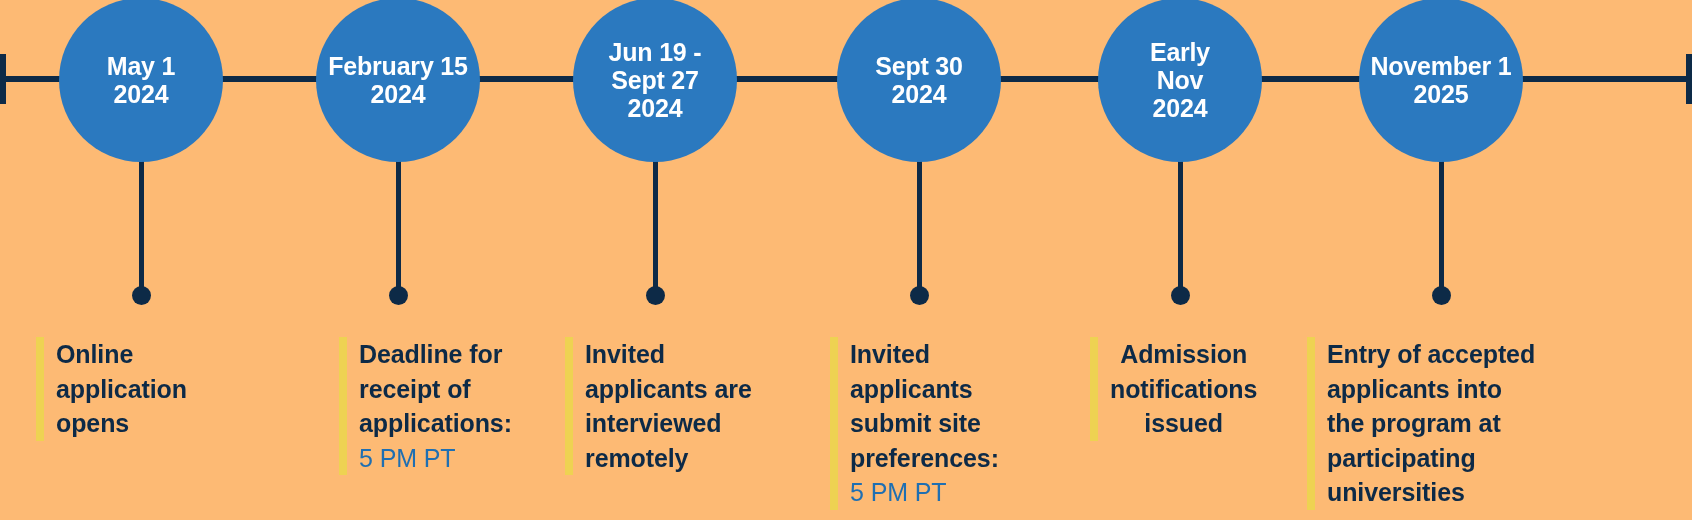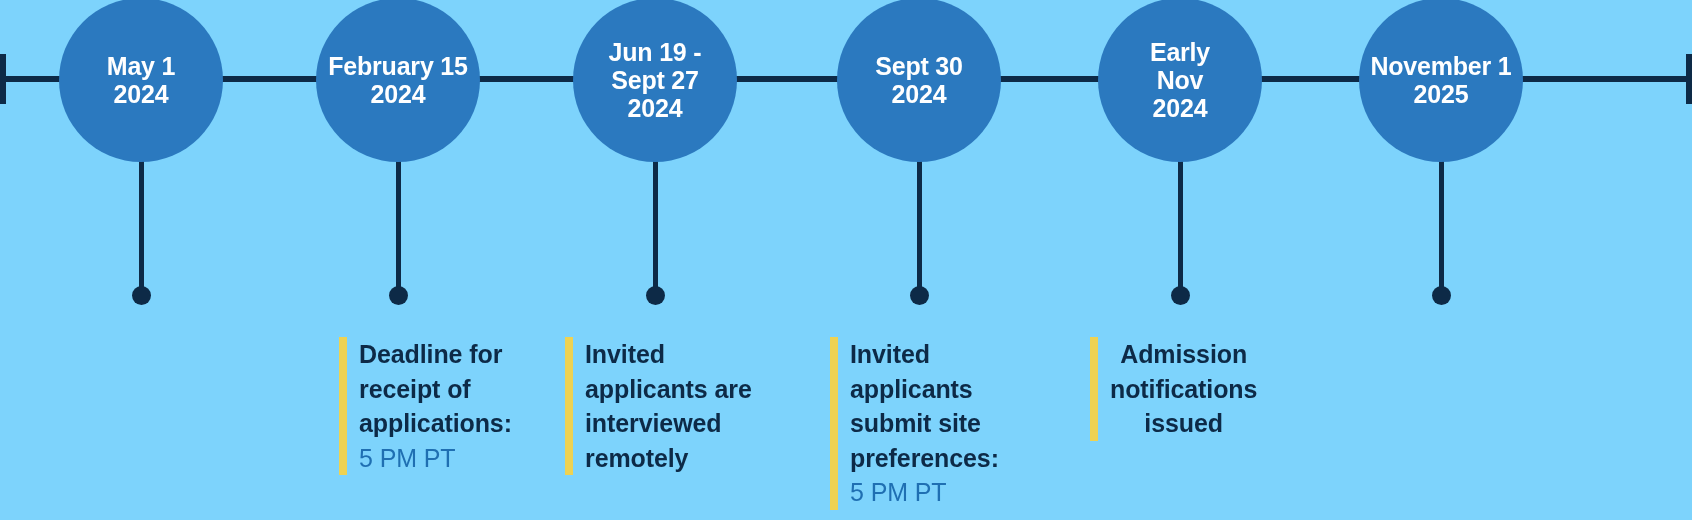--- a/index.html
+++ b/index.html
@@ -9,21 +9,21 @@
     background: #ffffff;
   }
   body {
     font-family: "Liberation Sans", sans-serif;
   }
 
   #stage {
     position: relative;
     width: 1692px;
     height: 520px;
-    background: #7dd3fc;
+    background: #fdba74;
     overflow: hidden;
   }
 
   
   .axis-line {
     position: absolute;
     left: 0;
     top: 76px;
     width: 1692px;
     height: 6px;
@@ -162,20 +162,25 @@
       <div class="stem" style="left: 919px;"></div>
       <div class="dot" style="left: 919px;"></div>
       <div class="stem" style="left: 1180px;"></div>
       <div class="dot" style="left: 1180px;"></div>
       <div class="stem" style="left: 1441px;"></div>
       <div class="dot" style="left: 1441px;"></div>
     </div>
   <div id="captions">
       <div class="caption" style="left: 36px; width: 230px;">
         <div class="caption-bar"></div>
+        <div>
+          <div class="caption-text">Online
+application
+opens</div>
+        </div>
       </div>
       <div class="caption" style="left: 295px; width: 240px; margin-left: 44px;">
         <div class="caption-bar"></div>
         <div>
           <div class="caption-text">Deadline for
 receipt of
 applications:</div>
           <div class="caption-note">5 PM PT</div>
         </div>
       </div>
@@ -201,16 +206,23 @@
       <div class="caption" style="left: 1090px; width: 210px; text-align: center;">
         <div class="caption-bar"></div>
         <div>
           <div class="caption-text">Admission
 notifications
 issued</div>
         </div>
       </div>
       <div class="caption" style="left: 1307px; width: 290px;">
         <div class="caption-bar"></div>
+        <div>
+          <div class="caption-text">Entry of accepted
+applicants into
+the program at
+participating
+universities</div>
+        </div>
       </div>
     </div>
 
 </div>
 
 </body></html>

